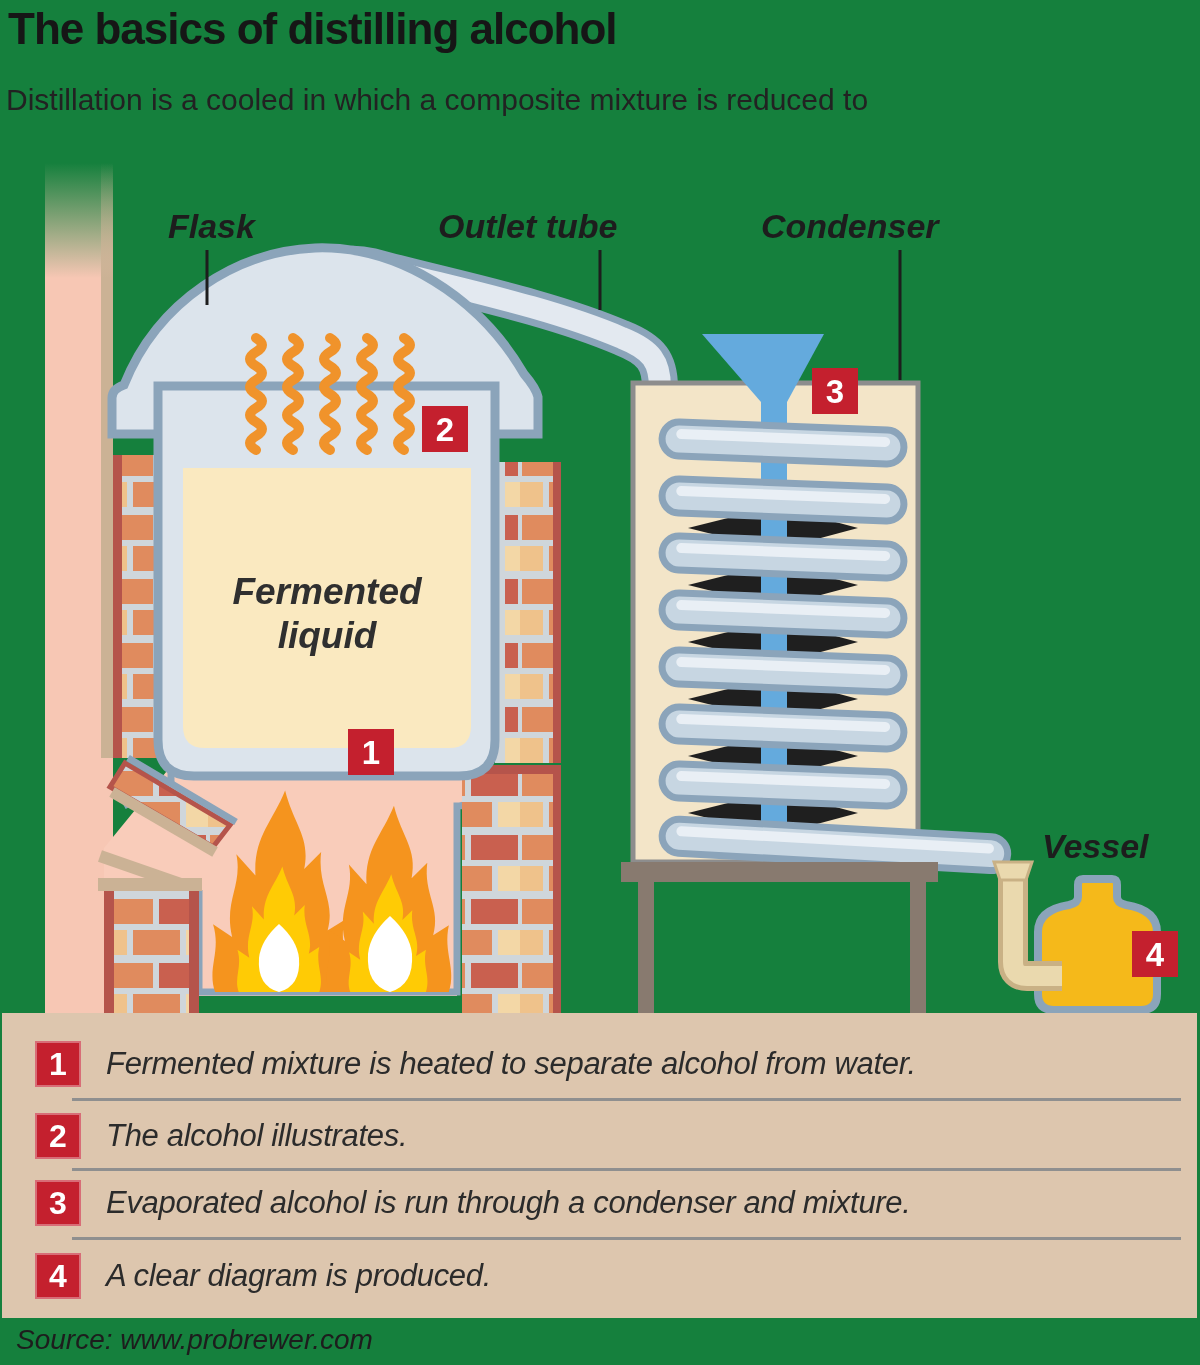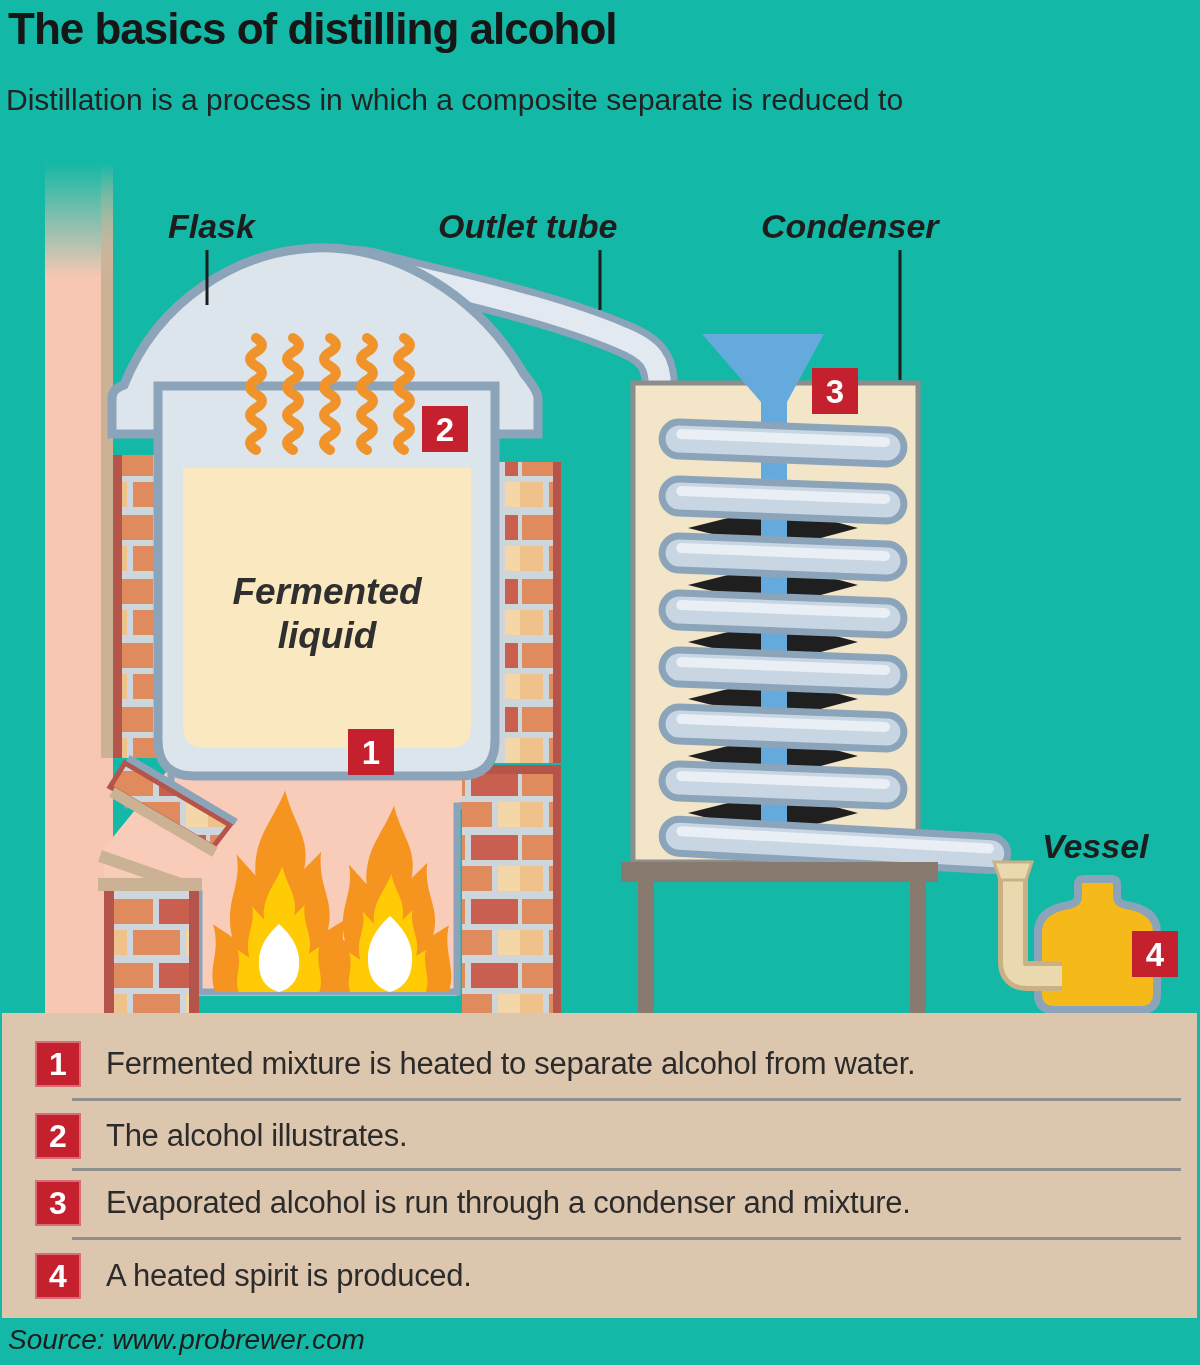--- a/index.html
+++ b/index.html
@@ -1,43 +1,43 @@
 <!DOCTYPE html>
 <html><head>
 <meta charset="utf-8">
 <style>
   html,body{margin:0;padding:0;background:#fff;}
-  #page{position:relative;width:1200px;height:1365px;background:#14b8a6;overflow:hidden;
+  #page{position:relative;width:1200px;height:1365px;background:#15803d;overflow:hidden;
         font-family:"Liberation Sans","DejaVu Sans",sans-serif;color:#1d1d1d;}
   #diagram-svg{position:absolute;left:0;top:0;width:1200px;height:1365px;}
   .page-title{position:absolute;left:8px;top:4px;font-size:44px;font-weight:bold;
               letter-spacing:-1px;color:#161616;}
   .page-subtitle{position:absolute;left:6px;top:80px;font-size:30px;line-height:39px;color:#222;}
   .legend-panel{position:absolute;left:2px;top:1013px;width:1195px;height:305px;background:#ddc6ae;}
   .legend-row{position:absolute;left:33px;right:16px;height:46px;display:flex;align-items:center;}
   .legend-badge{width:46px;height:46px;flex:0 0 46px;background:#c4202e;color:#fff;
                 font-size:32px;font-weight:bold;text-align:center;line-height:46px;
                 box-shadow:inset 0 0 0 2px rgba(255,255,255,0.35);}
-  .legend-text{margin-left:25px;font-size:31px;letter-spacing:-0.3px;color:#2b2b2b;}
+  .legend-text{margin-left:25px;font-size:31px;letter-spacing:-0.3px;color:#2b2b2b;font-style:italic;}
   .legend-sep{position:absolute;left:70px;right:16px;height:3px;background:#8f8f8f;}
-  .footer{position:absolute;left:8px;right:6px;top:1324px;display:flex;
+  .footer{position:absolute;left:16px;right:6px;top:1324px;display:flex;
           justify-content:space-between;font-size:28px;color:#1d1d1d;text-align:center;}
   .footer .source{font-style:italic;}
   .svg-label{font-size:34px;font-style:italic;font-weight:600;fill:#1d1d1d;}
   .flask-text{font-size:37px;font-style:italic;font-weight:600;fill:#2f2f2f;text-anchor:middle;}
   .badge-num{font-size:33px;font-weight:bold;fill:#ffffff;text-anchor:middle;}
 </style>
 </head>
 <body>
 
 <div id="page">
 
   <div class="page-title">The basics of distilling alcohol</div>
   <div class="page-subtitle">
-    <div>Distillation is a process in which a composite separate is reduced to</div>
+    <div>Distillation is a cooled in which a composite mixture is reduced to</div>
   </div>
 
   <svg id="diagram-svg" viewBox="0 0 1200 1365" xmlns="http://www.w3.org/2000/svg">
     <defs>
       <pattern id="bricks" width="104" height="64" patternUnits="userSpaceOnUse">
         <rect width="104" height="64" fill="#cfd6db"></rect>
         <rect x="2" y="3" width="47" height="25" fill="#e08b5e"></rect>
         <rect x="55" y="3" width="47" height="25" fill="#c9604f"></rect>
         <rect x="-24" y="34" width="47" height="25" fill="#efc28b"></rect>
         <rect x="29" y="34" width="47" height="25" fill="#e08b5e"></rect>
@@ -226,21 +226,21 @@
       <div class="legend-text">The alcohol illustrates.</div>
     </div>
     <div class="legend-sep" style="top:155px"></div>
     <div class="legend-row" style="top:167px">
       <div class="legend-badge">3</div>
       <div class="legend-text">Evaporated alcohol is run through a condenser and mixture.</div>
     </div>
     <div class="legend-sep" style="top:224px"></div>
     <div class="legend-row" style="top:240px">
       <div class="legend-badge">4</div>
-      <div class="legend-text">A heated spirit is produced.</div>
+      <div class="legend-text">A clear diagram is produced.</div>
     </div>
   </div>
 
   <div class="footer">
     <span class="source">Source: www.probrewer.com</span>
   </div>
 
 </div>
 
 </body></html>

